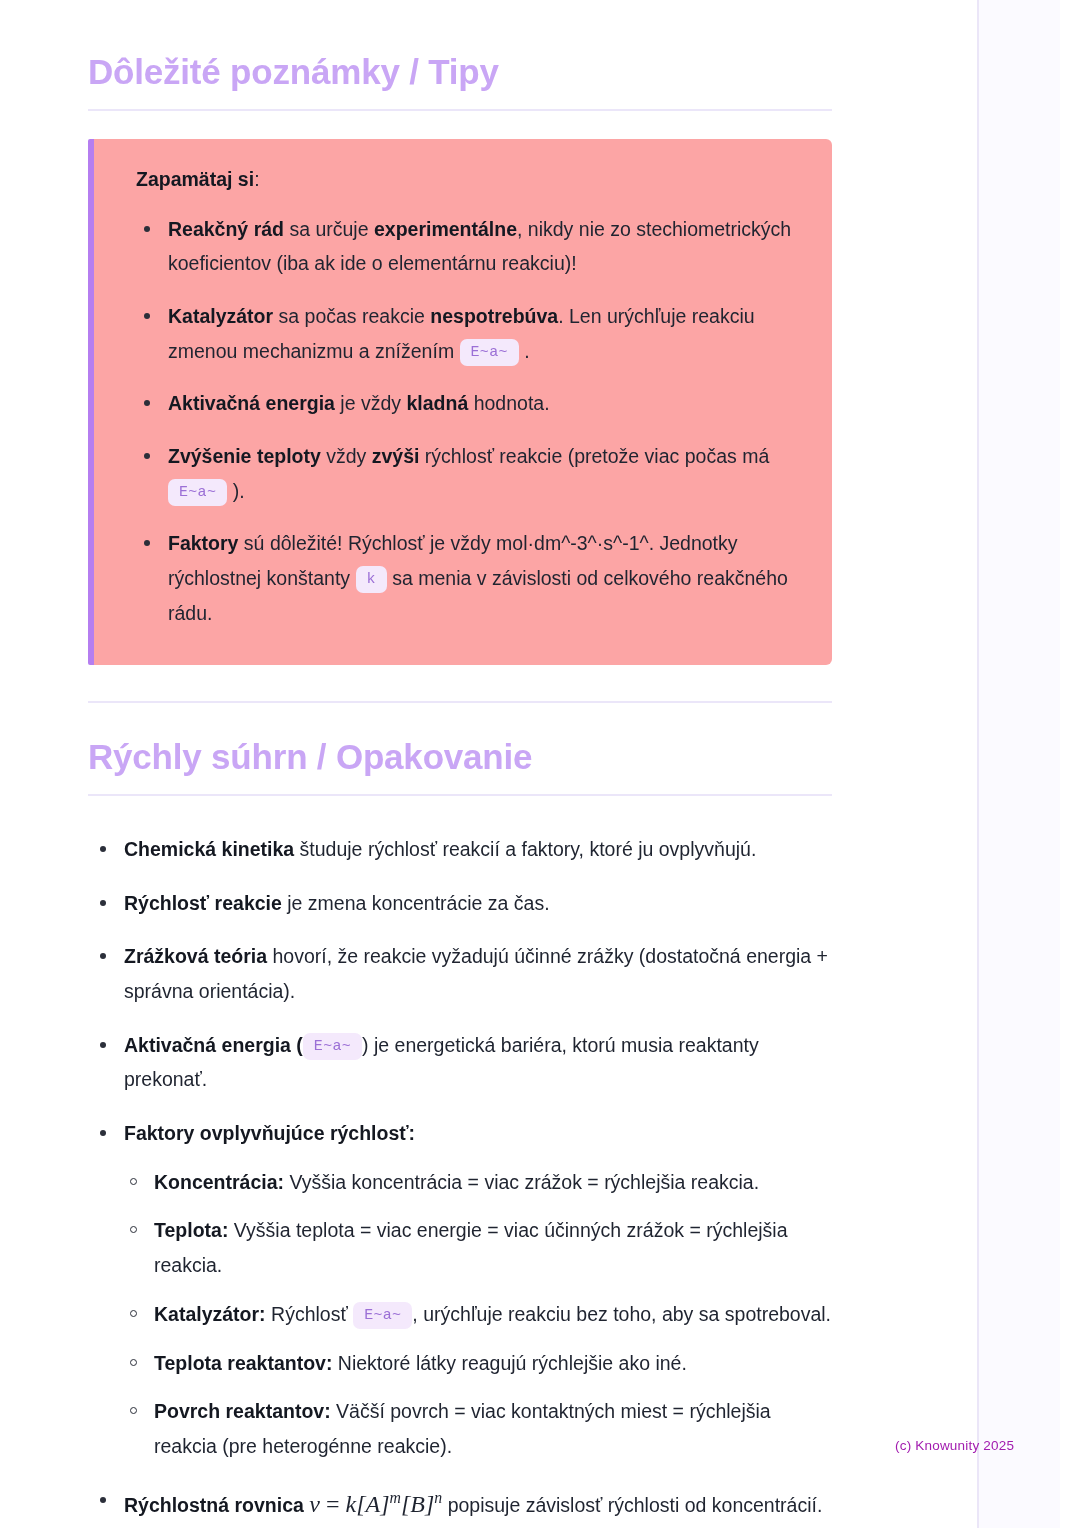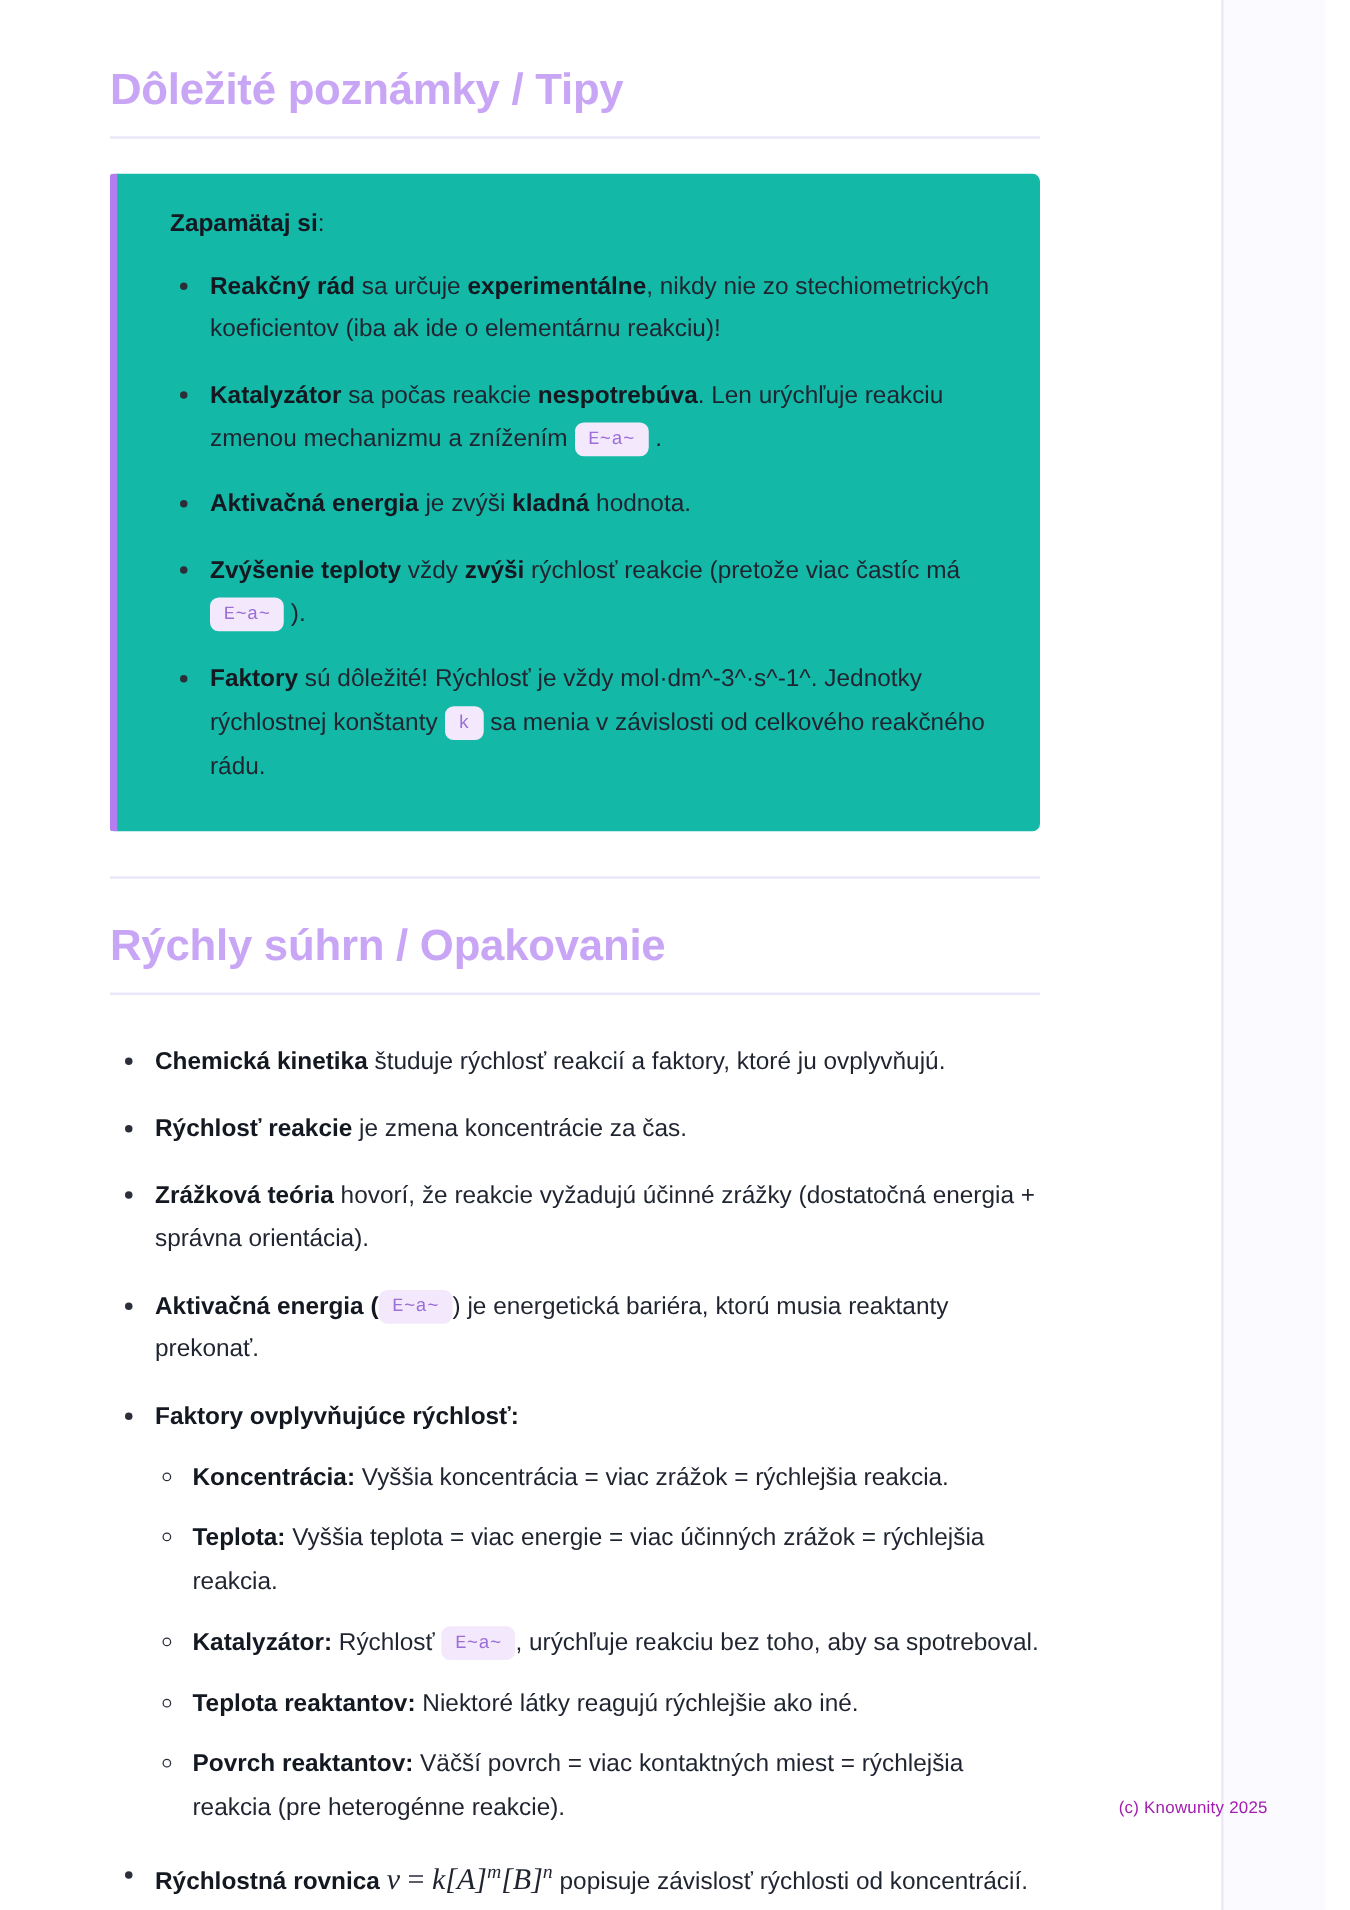--- a/index.html
+++ b/index.html
@@ -64,21 +64,21 @@
   .title-rule {
     height: 2px;
     background: #ebe6f9;
     margin-top: 17px;
     width: 100%;
   }
 
   
   .callout {
     margin-top: 28px;
-    background: #14b8a6;
+    background: #fca5a5;
     border-left: 6px solid #b57ef0;
     border-radius: 2px 6px 6px 2px;
     padding: 26px 34px 34px 42px;
     box-sizing: border-box;
   }
   .callout-lead {
     font-size: 19.5px;
     line-height: 1.45;
     margin: 0 0 6px 0;
     color: #1f2430;
@@ -232,25 +232,25 @@
 
           <li>
             <b>Reakčný rád</b><span> sa určuje </span><b>experimentálne</b><span>, nikdy nie zo stechiometrických koeficientov (iba ak ide o elementárnu reakciu)!</span>
           </li>
 
           <li>
             <b>Katalyzátor</b><span> sa počas reakcie </span><b>nespotrebúva</b><span>. Len urýchľuje reakciu zmenou mechanizmu a znížením </span><code class="chip">E~a~</code><span> .</span>
           </li>
 
           <li>
-            <b>Aktivačná energia</b><span> je zvýši </span><b>kladná</b><span> hodnota.</span>
-          </li>
-
-          <li>
-            <b>Zvýšenie teploty</b><span> vždy </span><b>zvýši</b><span> rýchlosť reakcie (pretože viac častíc má </span><code class="chip">E~a~</code><span> ).</span>
+            <b>Aktivačná energia</b><span> je vždy </span><b>kladná</b><span> hodnota.</span>
+          </li>
+
+          <li>
+            <b>Zvýšenie teploty</b><span> vždy </span><b>zvýši</b><span> rýchlosť reakcie (pretože viac počas má </span><code class="chip">E~a~</code><span> ).</span>
           </li>
 
           <li>
             <b>Faktory</b><span> sú dôležité! Rýchlosť je vždy mol·dm^-3^·s^-1^. Jednotky rýchlostnej konštanty </span><code class="chip">k</code><span> sa menia v závislosti od celkového reakčného rádu.</span>
           </li>
 
         </ul>
       </div>
 
       <div class="block-divider"></div>

